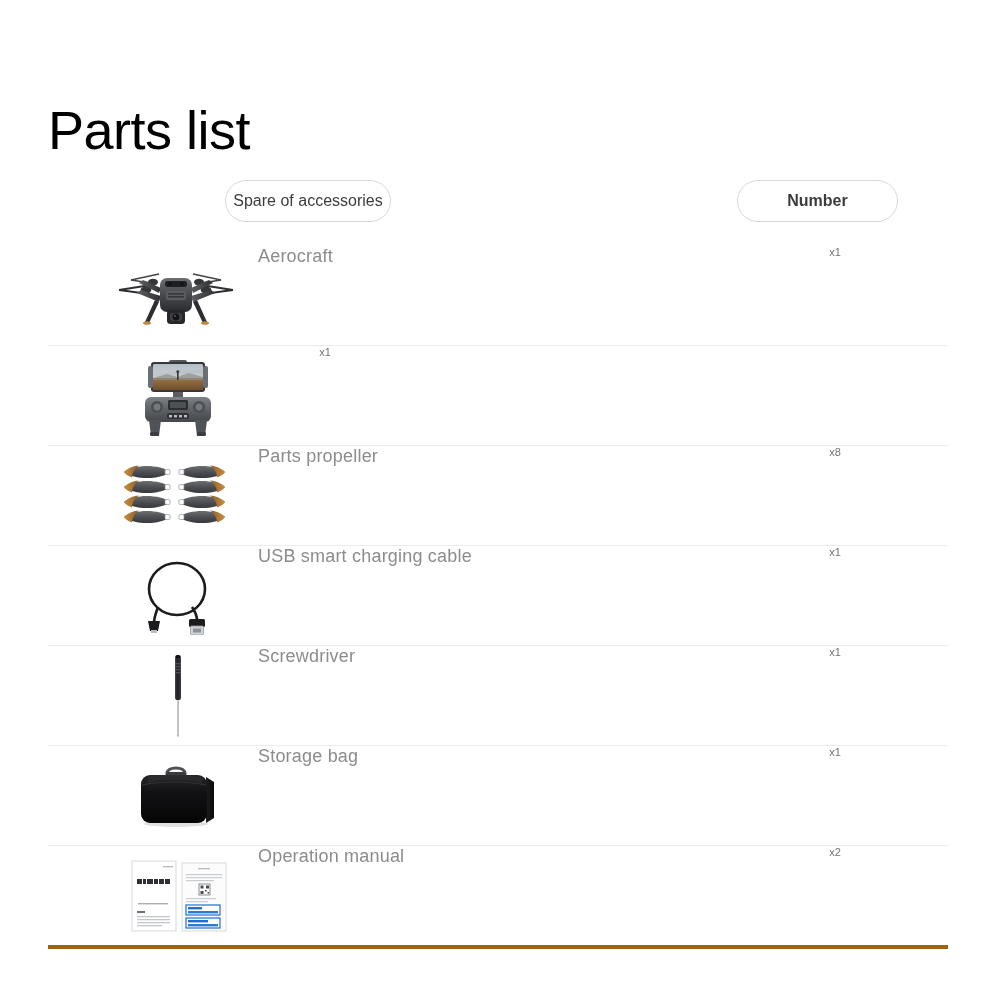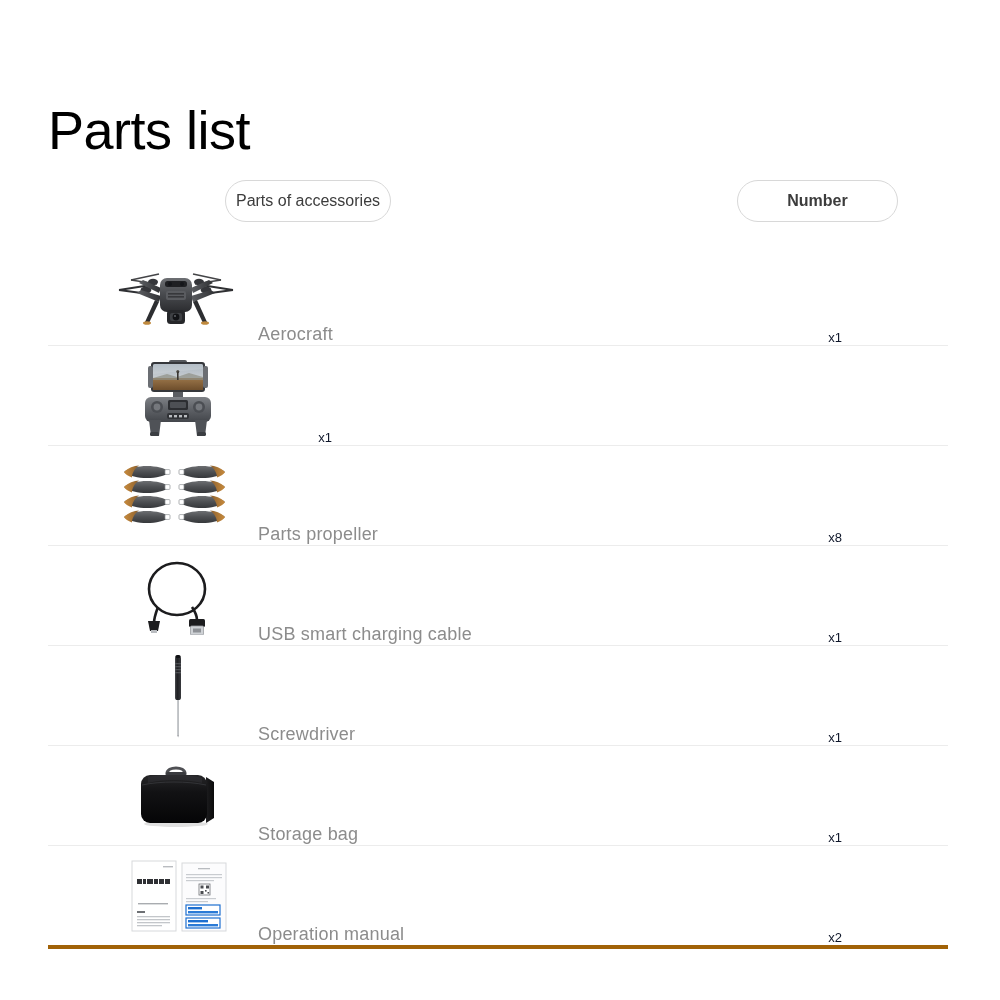--- a/index.html
+++ b/index.html
@@ -72,21 +72,21 @@
     position: absolute;
     left: 48px;
     top: 246px;
     width: 900px;
   }
   .row {
     position: relative;
     height: 99px;
     border-bottom: 1px solid #ececec;
     display: flex;
-    align-items: flex-end;
+    align-items: flex-start;
   }
   .row:last-child {
     border-bottom: 4px solid #a16207;
   }
 
   .cell-icon {
     width: 210px;
     height: 99px;
     position: relative;
     flex: 0 0 210px;
@@ -94,22 +94,22 @@
   .cell-label {
     flex: 1 1 auto;
     font-size: 18px;
     color: #8c8c8c;
     letter-spacing: 0.2px;
     white-space: nowrap;
   }
   .cell-qty {
     flex: 0 0 180px;
     text-align: center;
-    font-size: 13px;
-    color: #0f172a;
+    font-size: 11px;
+    color: #737373;
     padding-right: 46px;
     box-sizing: border-box;
   }
 
   
   .art {
     position: absolute;
     left: 0;
     top: 0;
     width: 210px;
@@ -133,21 +133,21 @@
 </style>
 </head>
 <body>
 
 <div class="page">
 
   <h1 class="page-title">Parts list</h1>
 
   <div class="header-row">
     <div class="pill pill-accessories">
-      <span>Parts of accessories</span>
+      <span>Spare of accessories</span>
     </div>
     <div class="pill pill-number">
       <span>Number</span>
     </div>
   </div>
 
   <div class="table">
 
     <div class="row">
       <div class="cell-icon">

